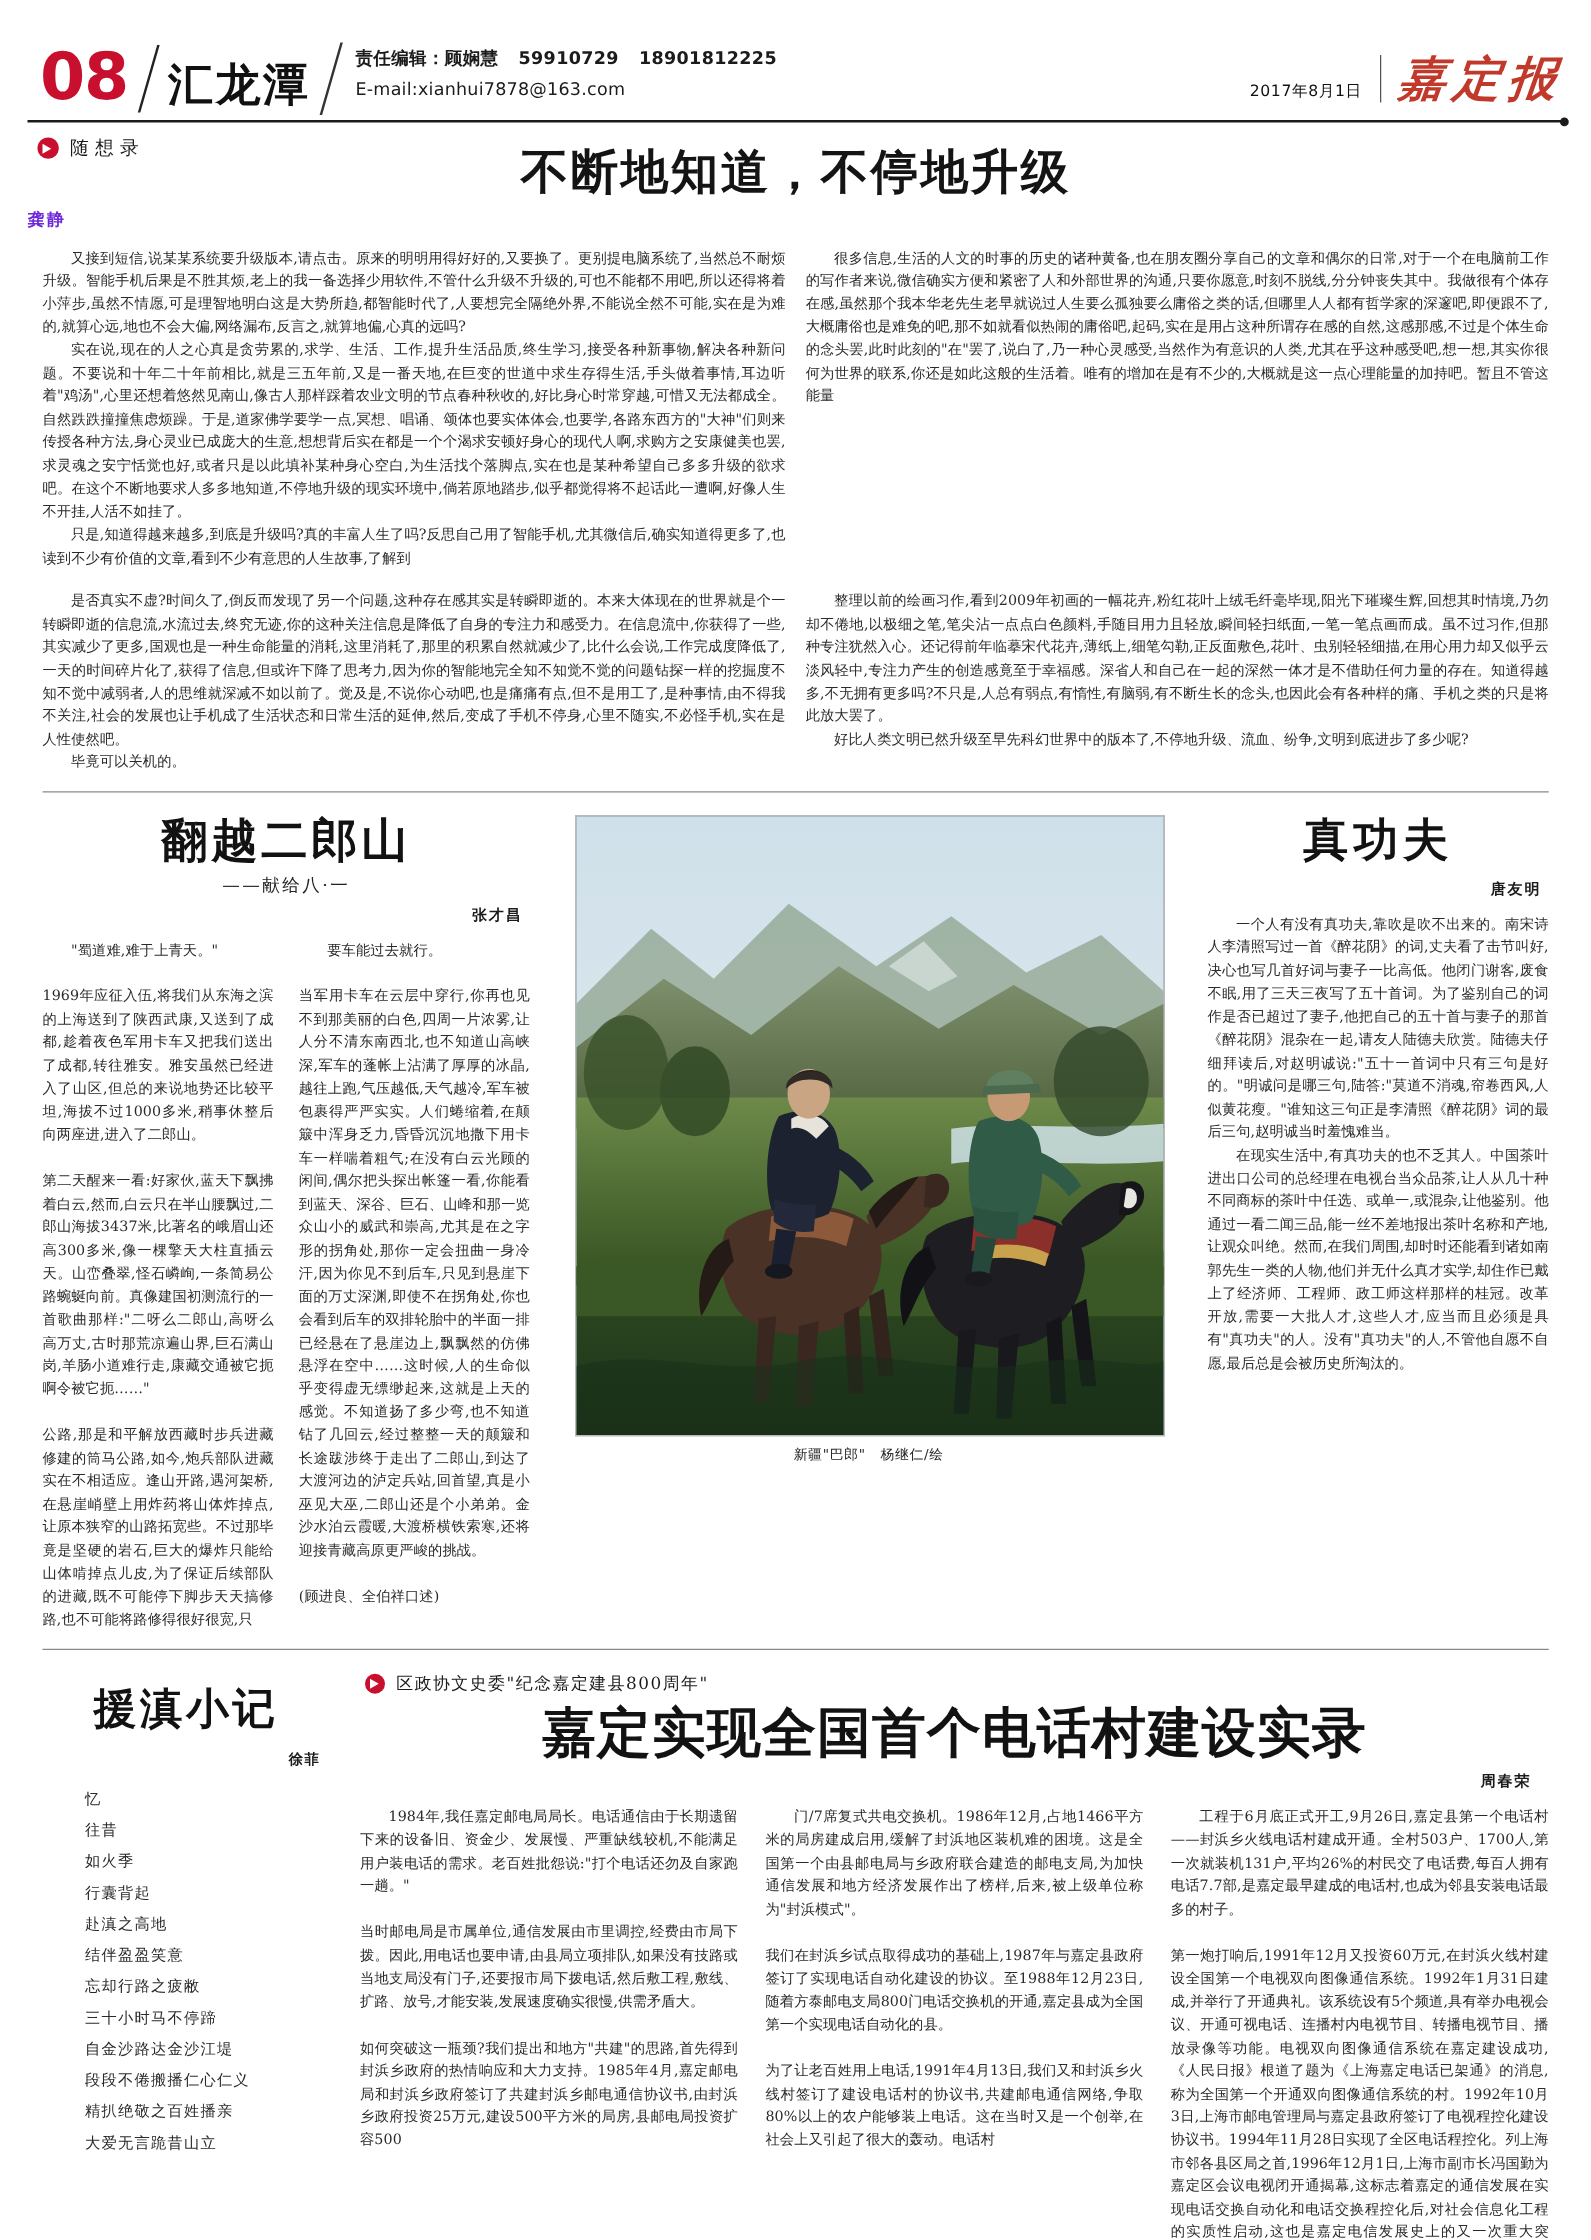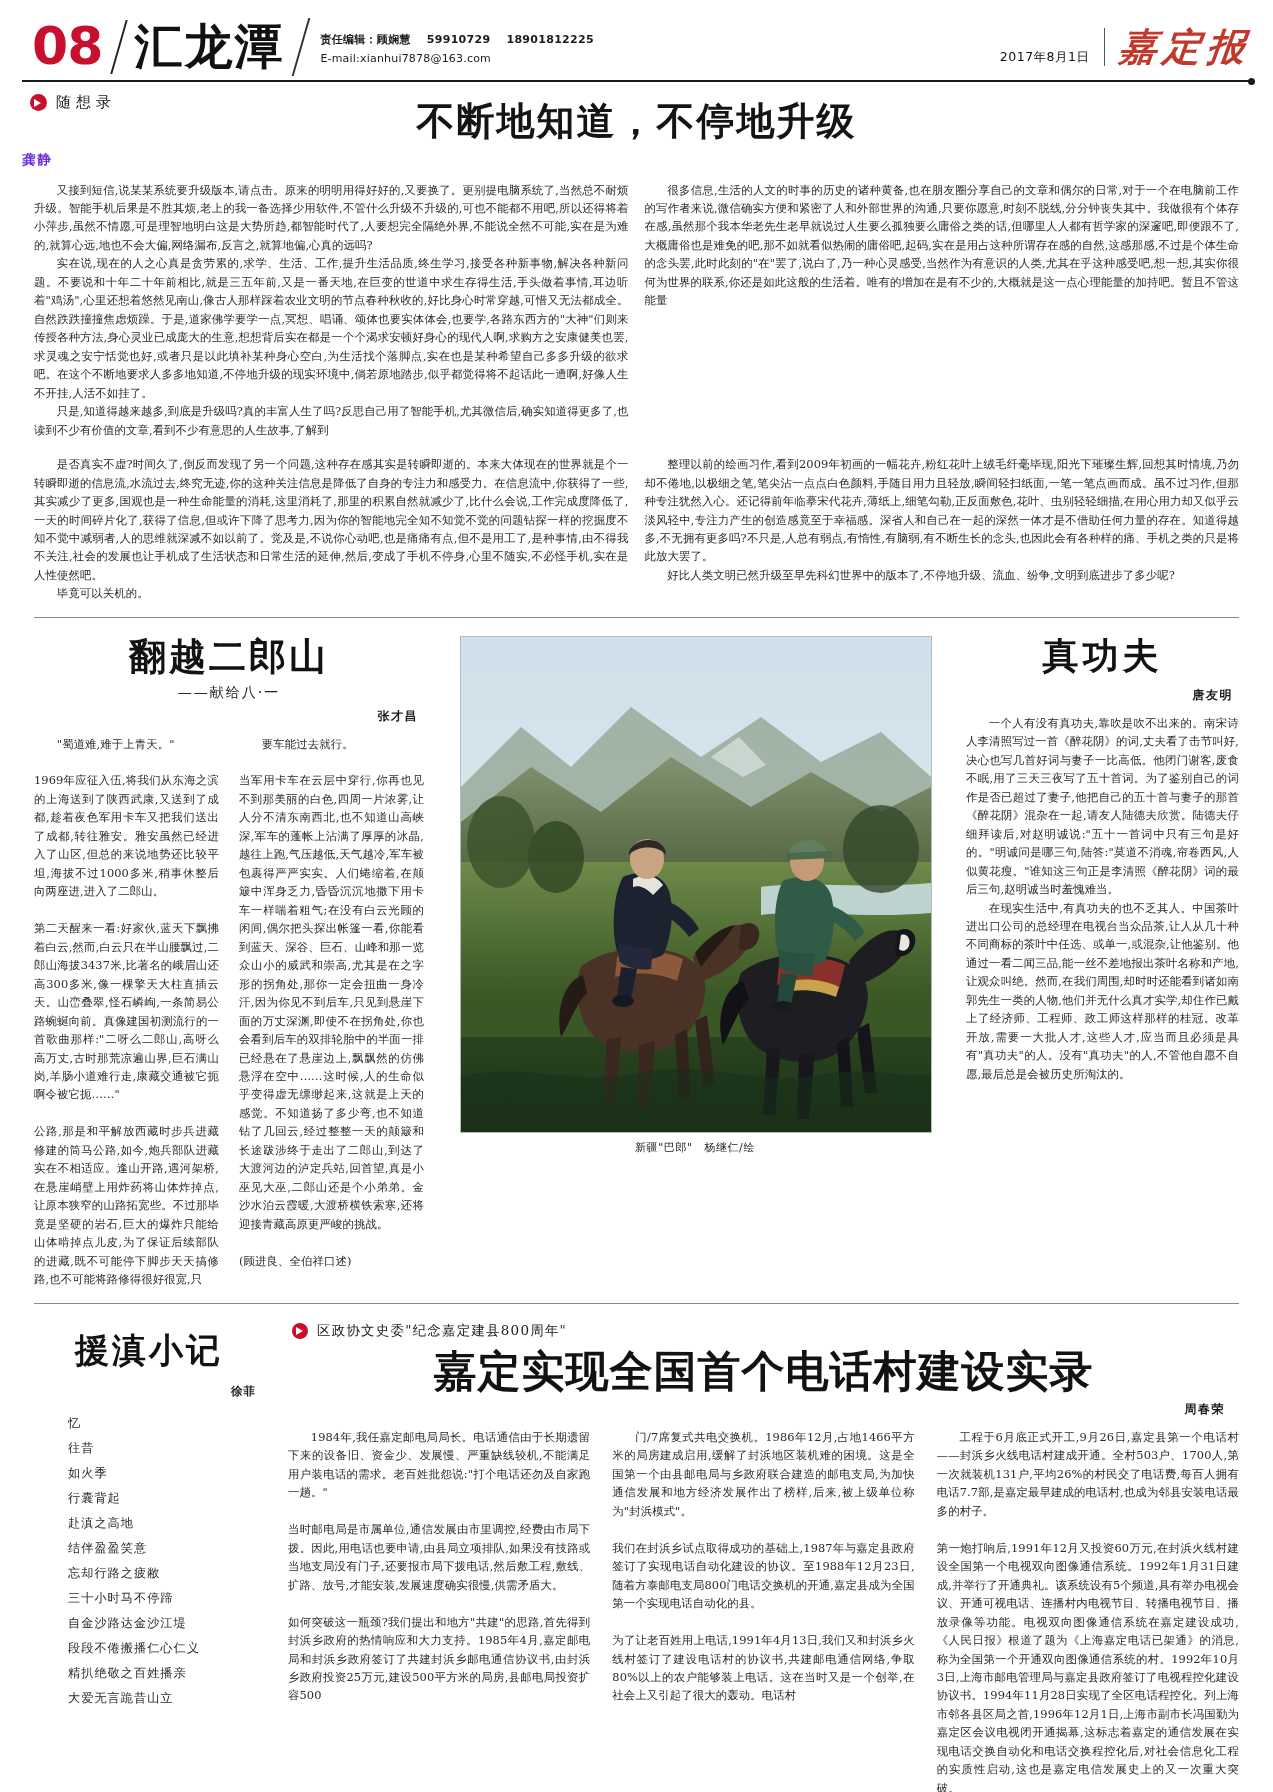--- a/index.html
+++ b/index.html
@@ -7,53 +7,53 @@
     width:1273px;height:1792px;
     background:#ffffff;
     font-family:"DejaVu Serif","Liberation Serif",serif;
     color:#1b1b1b;
     overflow:hidden;
     position:relative;
   }
   .page{
     position:relative;width:1273px;height:1792px;
     box-sizing:border-box;
-    padding:0 22px;
+    padding:16px 22px;
   }
 
   
   .masthead{
     position:relative;height:78px;
     display:flex;align-items:flex-end;
   }
   .page-number{
     font-family:"DejaVu Sans","Liberation Sans",sans-serif;
     font-size:52px;font-weight:700;color:#c8102e;
     line-height:1;letter-spacing:-1px;
     margin:0 0 6px 10px;
   }
   .slash1{
     width:2px;height:54px;background:#222;
     transform:skewX(-16deg);
     margin:0 14px 4px 16px;
   }
   .section-name{
     font-family:"DejaVu Serif","Liberation Serif",serif;
-    font-size:48px;font-weight:700;color:#111;
+    font-size:36px;font-weight:700;color:#111;
     letter-spacing:2px;line-height:1;
     margin-bottom:8px;
   }
   .slash2{
     width:2px;height:58px;background:#333;
     transform:skewX(-16deg);
     margin:0 10px 2px 16px;
   }
   .imprint{
     font-family:"DejaVu Sans","Liberation Sans",sans-serif;
-    font-size:11px;color:#1b1b1b;line-height:1.75;
+    font-size:14px;color:#1b1b1b;line-height:1.75;
     margin:0 0 10px 8px;letter-spacing:.3px;
   }
   .imprint .row1 span{margin-right:16px;font-weight:700;}
   .imprint .row2{letter-spacing:.2px;}
   .masthead-right{
     margin-left:auto;display:flex;align-items:flex-end;gap:14px;
     margin-bottom:12px;
   }
   .issue-date{
     font-family:"DejaVu Sans","Liberation Sans",sans-serif;

